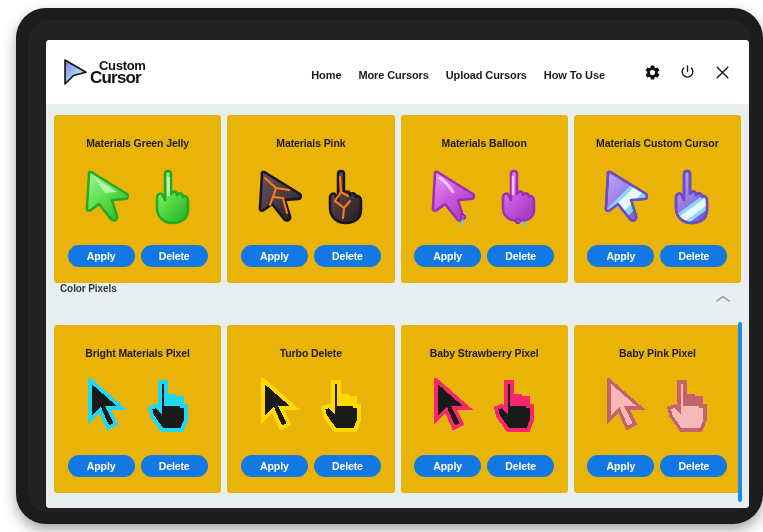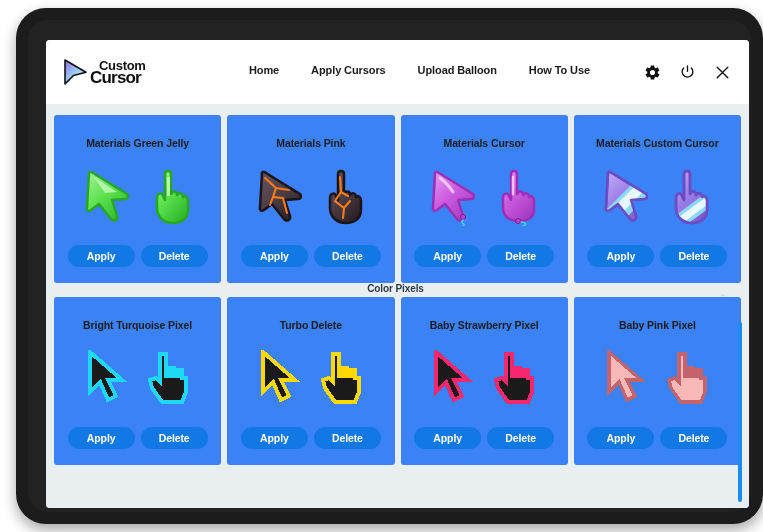--- a/index.html
+++ b/index.html
@@ -54,21 +54,21 @@
     letter-spacing: -0.3px; display: block;
     margin-left: 9px; margin-bottom: -3px;
   }
   #brand-bottom {
     font-size: 17px; font-weight: bold; color: #111;
     letter-spacing: -0.8px; display: block;
   }
 
   #main-nav {
     margin-left: auto;
-    display: flex; align-items: flex-start; gap: 32px;
+    display: flex; align-items: flex-end; gap: 17px;
   }
   .nav-link {
     font-size: 11px; font-weight: bold; color: #1b1b1b;
     letter-spacing: -0.1px; cursor: pointer; white-space: nowrap;
   }
   #header-icons {
     display: flex; align-items: center; gap: 18px;
     margin-left: 22px;
   }
   .hdr-icon { width: 17px; height: 17px; cursor: pointer; display: block; }
@@ -81,21 +81,21 @@
     overflow: hidden;
   }
 
   .card-row {
     display: flex;
     gap: 6px;
     padding: 0 8px;
   }
   .cursor-card {
     flex: 1 1 0;
-    background: #3b82f6;
+    background: #eab308;
     border-radius: 3px;
     height: 168px;
     position: relative;
     display: flex;
     flex-direction: column;
     align-items: center;
   }
   .card-title {
     font-size: 10.5px; font-weight: bold; color: #1d1d1d;
     margin-top: 22px; text-align: center; letter-spacing: -0.1px;
@@ -115,22 +115,22 @@
     border-radius: 11px;
     background: #1278e3;
     color: #ffffff;
     font-size: 10.5px; font-weight: bold;
     display: flex; align-items: center; justify-content: center;
     cursor: pointer; letter-spacing: -0.1px;
   }
 
   
   .section-bar {
-    height: 14px;
-    display: flex; align-items: center;
+    height: 42px;
+    display: flex; 
     padding: 0 18px 0 14px;
     background: #e9eef0;
     flex-direction: column;
   }
   .section-label {
     font-size: 10px; font-weight: bold; color: #2b3b44;
     letter-spacing: -0.1px;
   }
   .section-toggle {
     margin-left: auto; cursor: pointer;
@@ -176,22 +176,22 @@
           <path d="M5 3 L5 27 L13.5 18.5 L26 15.2 Z" fill="url(#lg-logo)" stroke="#111111" stroke-width="1.6" stroke-linejoin="round"></path>
         </svg>
         <div id="brand-wordmark">
           <span id="brand-top">Custom</span>
           <span id="brand-bottom">Cursor</span>
         </div>
       </div>
 
       <nav id="main-nav">
         <span class="nav-link">Home</span>
-        <span class="nav-link">Apply Cursors</span>
-        <span class="nav-link">Upload Balloon</span>
+        <span class="nav-link">More Cursors</span>
+        <span class="nav-link">Upload Cursors</span>
         <span class="nav-link">How To Use</span>
 
         <div id="header-icons">
           <svg class="hdr-icon" viewBox="0 0 24 24">
             <path fill="#111111" d="M19.4 13c.04-.33.06-.66.06-1s-.02-.67-.06-1l2.1-1.6a.5.5 0 0 0 .12-.64l-2-3.46a.5.5 0 0 0-.6-.22l-2.47 1a7.3 7.3 0 0 0-1.73-1l-.38-2.62A.5.5 0 0 0 13.96 2h-3.92a.5.5 0 0 0-.49.42L9.17 5.04c-.62.25-1.2.59-1.73 1l-2.47-1a.5.5 0 0 0-.6.22l-2 3.46a.5.5 0 0 0 .12.64L4.6 11c-.04.33-.06.66-.06 1s.02.67.06 1l-2.1 1.6a.5.5 0 0 0-.12.64l2 3.46a.5.5 0 0 0 .6.22l2.47-1c.53.41 1.11.75 1.73 1l.38 2.62a.5.5 0 0 0 .49.42h3.92a.5.5 0 0 0 .49-.42l.38-2.62c.62-.25 1.2-.59 1.73-1l2.47 1a.5.5 0 0 0 .6-.22l2-3.46a.5.5 0 0 0-.12-.64L19.4 13ZM12 15.6A3.6 3.6 0 1 1 15.6 12 3.6 3.6 0 0 1 12 15.6Z"></path>
           </svg>
           <svg class="hdr-icon" viewBox="0 0 24 24">
             <path fill="none" stroke="#111111" stroke-width="1.9" stroke-linecap="round" d="M12 2.8 L12 10.4"></path>
             <path fill="none" stroke="#111111" stroke-width="1.9" stroke-linecap="round" d="M6.6 5.6 A7.6 7.6 0 1 0 17.4 5.6"></path>
           </svg>
@@ -266,21 +266,21 @@
               <path d="M18 9 L19 24 L13 33 L22 40 L28 33 M19 24 L26 28 M22 40 L21 50" fill="none" stroke="#ff7a18" stroke-width="2.1" stroke-linecap="round"></path>
             </svg>
           </div>
           <div class="btn-row">
             <div class="pill-btn">Apply</div>
             <div class="pill-btn">Delete</div>
           </div>
         </div>
 
         <div class="cursor-card">
-          <div class="card-title">Materials Cursor</div>
+          <div class="card-title">Materials Balloon</div>
           <div class="cursor-pair">
             <svg width="52" height="58" viewBox="0 0 52 58">
               <defs>
                   <linearGradient id="g3a" x1="0" y1="0" x2="0.8" y2="1">
                 <stop offset="0%" stop-color="#e79df2"></stop>
                     <stop offset="50%" stop-color="#cc5ae0"></stop>
                     <stop offset="100%" stop-color="#a63cc0"></stop>
               </linearGradient>
                 </defs>
               <path d="M6 6 C5 4 8 3 10 5 L44 26 C46 28 45 31 42 31 L29 32 L34 48 C35 52 31 54 28 51 L16 36 L8 42 C5 44 3 42 4 39 Z" fill="url(#g3a)" stroke="#9c2fb5" stroke-width="2.5" stroke-linejoin="round"></path>
@@ -358,21 +358,21 @@
       <div class="section-bar">
         <span class="section-label">Color Pixels</span>
         <svg class="section-toggle" viewBox="0 0 16 10">
           <path d="M2 7 L8 2.5 L14 7" fill="none" stroke="#9aa9b1" stroke-width="1.6" stroke-linecap="round" stroke-linejoin="round"></path>
         </svg>
       </div>
 
       <div class="card-row">
 
         <div class="cursor-card">
-          <div class="card-title">Bright Turquoise Pixel</div>
+          <div class="card-title">Bright Materials Pixel</div>
           <div class="cursor-pair">
             <svg width="46" height="58" viewBox="0 0 23 29" shape-rendering="crispEdges">
               <path d="M3 1 L3 21 L8 16 L12 25 L16 23 L12 15 L19 15 Z" fill="#1a1a1a" stroke="#1fd8f5" stroke-width="2" stroke-linejoin="miter"></path>
             </svg>
             <svg width="48" height="58" viewBox="0 0 24 29" shape-rendering="crispEdges">
               <path d="M8 2 L11 2 L11 13 L13 13 L13 9 L15 9 L15 13 L17 13 L17 10 L19 10 L19 14 L21 14 L21 21 L19 26 L9 26 L4 19 L3 15 L6 14 L8 16 Z" fill="#1a1a1a" stroke="#1fd8f5" stroke-width="2" stroke-linejoin="miter"></path>
             </svg>
           </div>
           <div class="btn-row">
             <div class="pill-btn">Apply</div>

